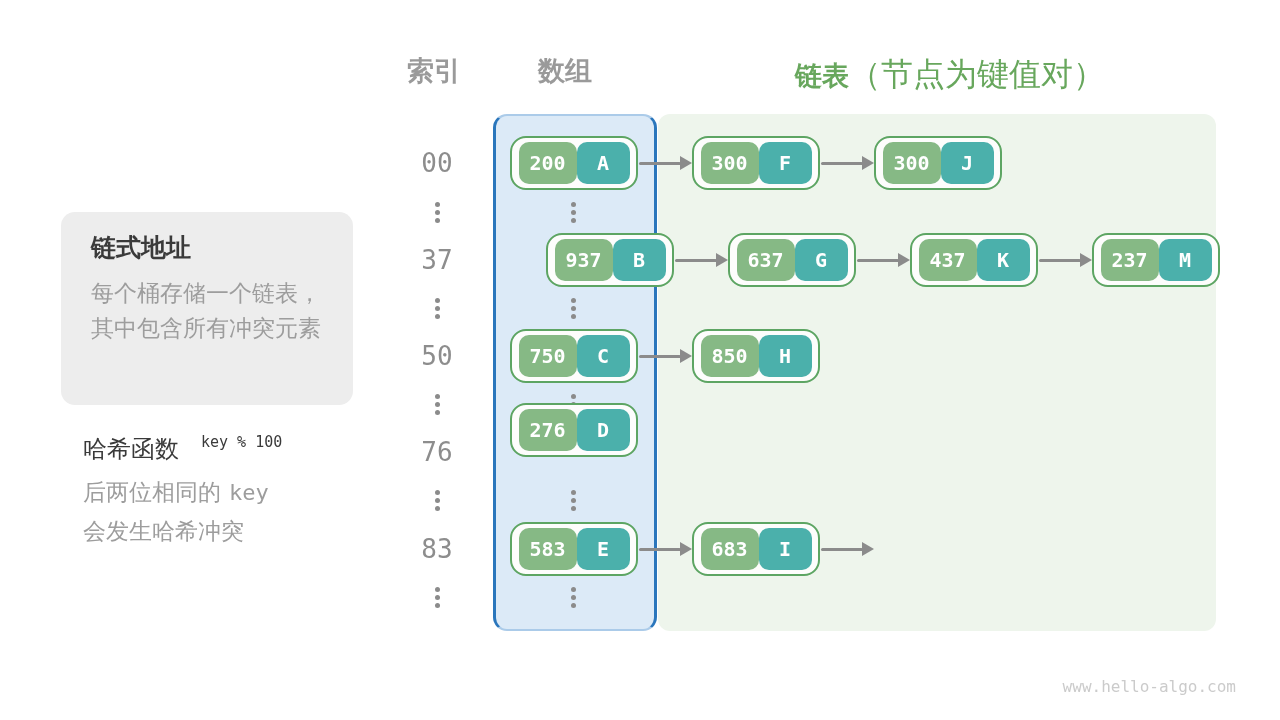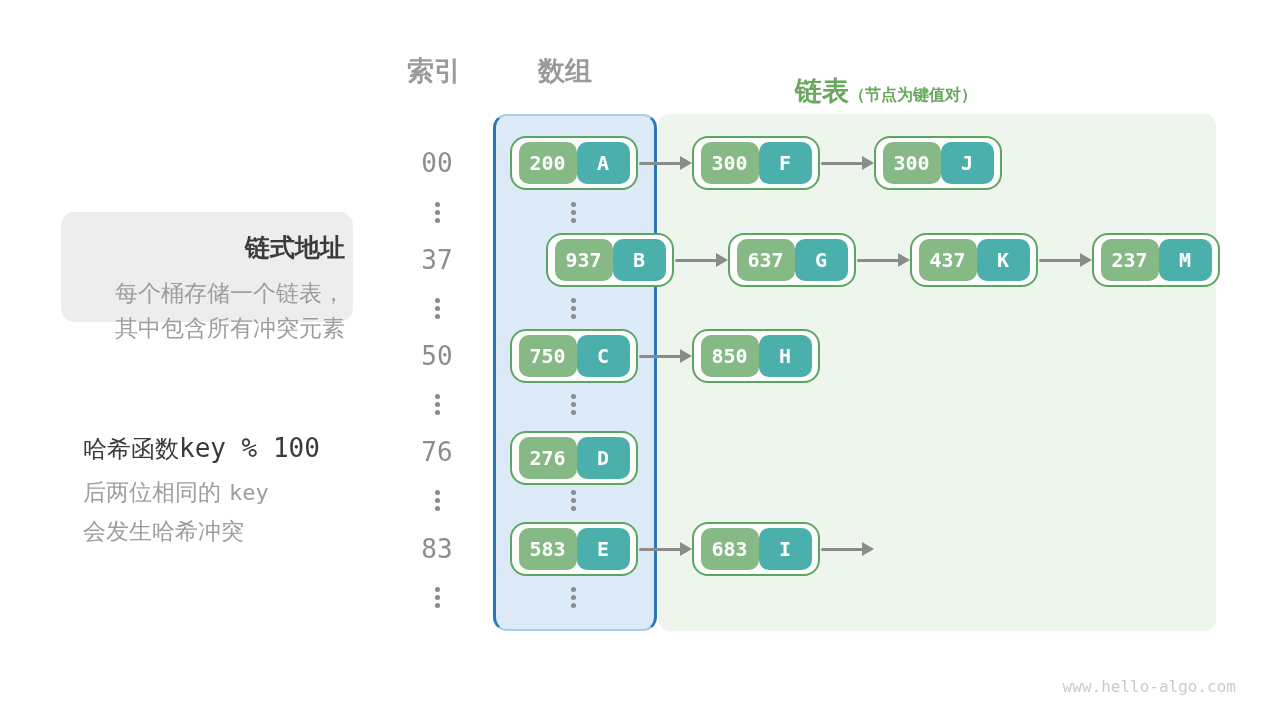--- a/index.html
+++ b/index.html
@@ -26,47 +26,47 @@
   body{
     width:1280px;height:720px;position:relative;overflow:hidden;
     background:var(--bg);
     font-family:"Liberation Sans", sans-serif;
   }
   .abs{position:absolute;}
   
   .col-header{font-size:27px;font-weight:bold;color:var(--header-gray);white-space:nowrap;}
   .list-header{font-size:27px;color:var(--header-green);white-space:nowrap;display:flex;align-items:baseline;}
   .list-header .strong{font-weight:bold;}
-  .list-header .note{font-weight:bold;font-size:16px;margin-top:32px;}
+  .list-header .note{font-weight:normal;font-size:32px;}
   
   .list-region{
     left:658px;top:114px;width:558px;height:517px;
     background:var(--list-fill);border-radius:12px;
   }
   .array-region{
     left:493px;top:114px;width:164px;height:517px;
     background:var(--array-fill);
     border-style:solid;
     border-width:2px 3px;
     border-color:var(--array-border-soft) var(--array-border-strong);
     border-radius:14px;
     box-sizing:border-box;
   }
   
   .info-box{
-    left:61px;top:212px;width:292px;height:110px;
+    left:61px;top:212px;width:292px;height:193px;
     background:var(--infobox-bg);border-radius:14px;
-    box-sizing:border-box;padding:19px 8px;text-align:right;
+    box-sizing:border-box;padding:19px 30px;
   }
   .info-box .title{font-size:25px;font-weight:bold;color:var(--title-dark);margin-bottom:12px;}
   .info-box .line{font-size:23px;color:var(--body-gray);line-height:35px;}
   
   .hash-note{left:83px;top:433px;display:flex;flex-direction:column;}
   .hash-note .head{font-size:24px;font-weight:normal;color:var(--title-dark);white-space:nowrap;height:40px;display:flex;align-items:flex-start;}
-  .hash-note .head .code{font-family:"DejaVu Sans Mono", monospace;font-size:26px;margin-left:0;}
+  .hash-note .head .code{font-family:"DejaVu Sans Mono", monospace;font-size:15px;margin-left:22px;}
   .hash-note .gline{font-size:23px;color:var(--body-gray);height:39px;display:flex;align-items:center;white-space:nowrap;}
   .hash-note .gline .code{font-family:"DejaVu Sans Mono", monospace;margin-left:8px;font-size:22px;}
   
   .idx-label{
     width:60px;text-align:center;
     font-family:"DejaVu Sans Mono", monospace;
     font-size:26px;color:var(--index-gray);line-height:28px;
   }
   .vdots{
     width:5px;height:5px;border-radius:50%;
@@ -192,21 +192,21 @@
   </div>
       <div class="arrow"></div>
       <div class="node">
     <div class="cell key">850</div>
     <div class="cell val">H</div>
   </div>
     </div>
     <div class="abs vdots" style="left: 435px; top: 394px;"></div>
     <div class="abs vdots" style="left: 571px; top: 394px;"></div>
     <div class="abs idx-label" style="left: 407px; top: 438px;">76</div>
-    <div class="abs node-row" style="left: 510px; top: 431px;">
+    <div class="abs node-row" style="left: 510px; top: 403px;">
       <div class="node">
     <div class="cell key">276</div>
     <div class="cell val">D</div>
   </div>
     </div>
     <div class="abs vdots" style="left: 435px; top: 490px;"></div>
     <div class="abs vdots" style="left: 571px; top: 490px;"></div>
     <div class="abs idx-label" style="left: 407px; top: 535px;">83</div>
     <div class="abs node-row" style="left: 510px; top: 522px;">
       <div class="node">

